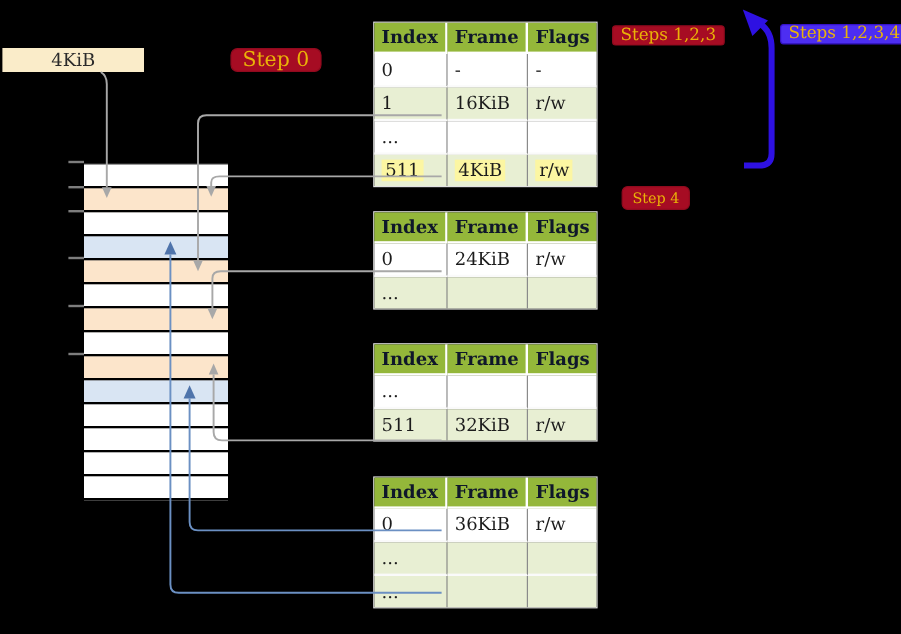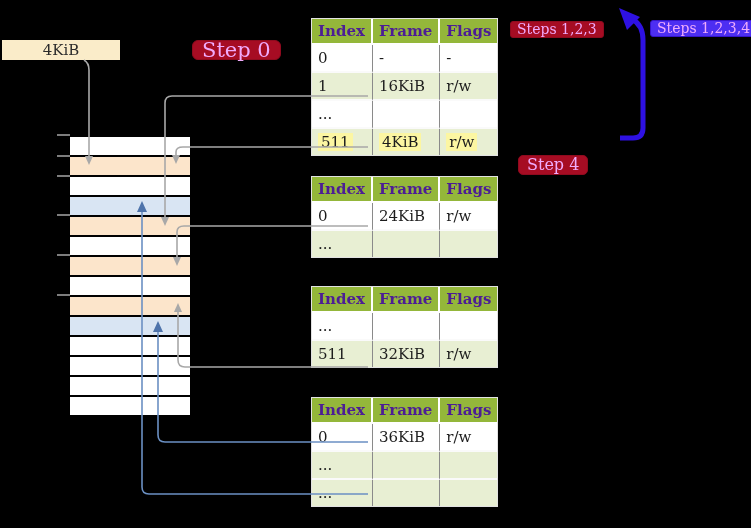--- a/index.html
+++ b/index.html
@@ -6,43 +6,43 @@
   body{background:#000;width:751px;height:528px;position:relative;overflow:hidden;
        font-family:"DejaVu Serif", serif;}
   .stage{position:absolute;left:0;top:0;width:751px;height:528px;background:var(--c-page-bg,#000);}
 
   
   .frame-label{position:absolute;left:2px;top:40px;width:118px;height:20px;
     background:var(--c-frame-label-bg);color:#2b2b2b;font-size:15px;line-height:20px;
     text-align:center;}
 
   
-  .badge{position:absolute;color:#f0abfc;white-space:nowrap;}
+  .badge{position:absolute;color:#eab308;white-space:nowrap;}
   .badge.red{background:var(--c-step-red);border:1px solid #8f0a1e;}
   .badge.blue{background:var(--c-steps-blue);border:1px solid #3513c9;}
-  .badge-step0{left:192px;top:40px;font-size:21px;padding:0 9px;height:18px;line-height:18px;border-radius:6px;}
+  .badge-step0{left:192px;top:40px;font-size:17px;padding:0 9px;height:18px;line-height:18px;border-radius:6px;}
   .badge-steps123{left:510px;top:21px;font-size:14px;padding:0 6px;height:15px;line-height:15px;border-radius:3px;}
   .badge-steps1234{left:650px;top:20px;font-size:14px;padding:0 6px;height:15px;line-height:15px;border-radius:3px;}
-  .badge-step4{left:518px;top:155px;font-size:16px;padding:0 8px;height:18px;line-height:18px;border-radius:5px;}
+  .badge-step4{left:518px;top:155px;font-size:12px;padding:0 8px;height:18px;line-height:18px;border-radius:5px;}
 
   
   .memcol{position:absolute;left:70px;top:136px;width:120px;}
   .memrow{height:18px;border-bottom:2px solid #000;}
   .memrow:first-child{border-top:1px solid #000;}
   .mem-free{background:var(--c-memory-free);}
   .mem-page-table{background:var(--c-memory-page-table);}
   .mem-mapped-page{background:var(--c-memory-mapped-page);}
   .tick{position:absolute;left:57px;width:13px;height:2px;background:#7d7d7d;}
 
   
   .ptable{position:absolute;left:311px;}
   table{border-collapse:separate;border-spacing:0;font-size:15px;color:#1c1c1c;
         border:1px solid #e2e2e2;table-layout:fixed;}
   col.c-index{width:56px}col.c-frame{width:62px}col.c-flags{width:51px}
-  th{background:var(--c-table-header-green);color:#4c1d95;font-weight:bold;text-align:left;
+  th{background:var(--c-table-header-green);color:#0f172a;font-weight:bold;text-align:left;
      padding:2px 6px;border-right:2px solid #fff;border-bottom:2px solid #fff;height:20px;}
   th:last-child{border-right:none;}
   td{padding:2px 6px;height:22px;background:#fff;border-right:1px solid #8a8a8a;
      border-bottom:2px solid #fafafa;overflow:hidden;white-space:nowrap;}
   td:last-child{border-right:none;}
   tr:last-child td{border-bottom:none;margin-top:12px;}
   tr.shaded td{background:var(--c-table-row-green);}
   .hl{background:var(--c-highlight-yellow);padding:0 3px;display:inline-block;}
 
   

